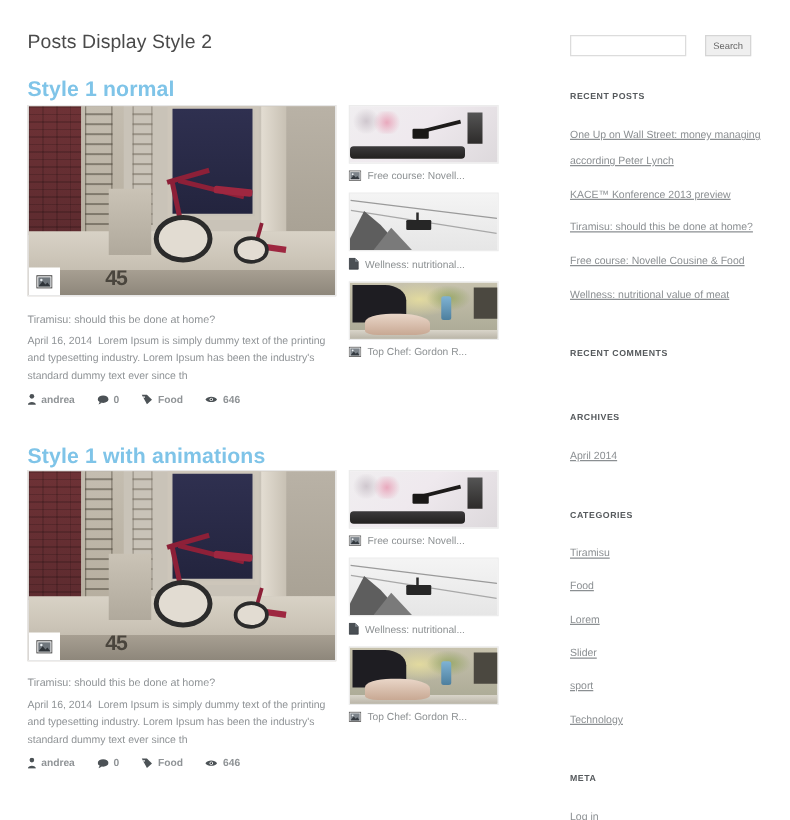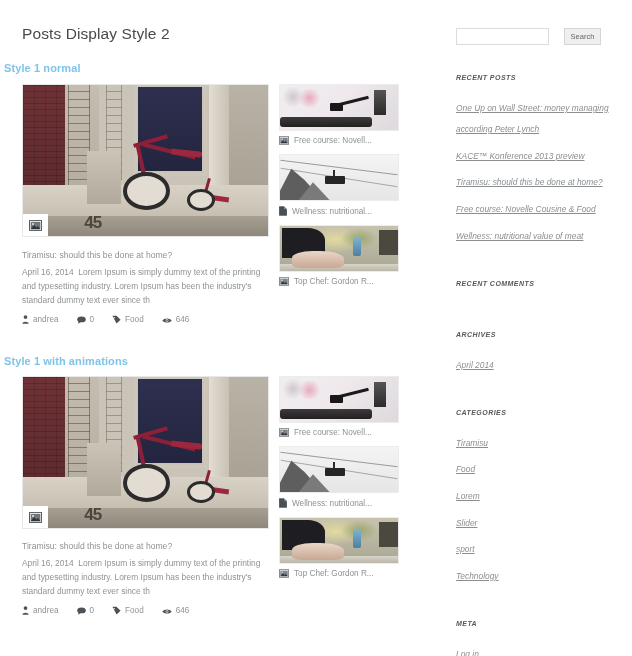--- a/index.html
+++ b/index.html
@@ -57,43 +57,43 @@
     cursor: pointer;
     padding: 0 4px;
   }
 
   
   .sidebar {
     position: absolute;
     left: 456px; top: 74px;
     width: 165px;
   }
-  .widget { margin-bottom: 6px; font-style: italic; }
+  .widget { margin-bottom: 6px; }
   .widget-title {
     font-size: 7px;
     font-weight: 700;
     letter-spacing: 0.45px;
     color: #55595c;
     text-transform: uppercase;
     margin: 0 0 14px 0;
   }
   .widget-list { list-style: none; margin: 0; padding: 0; }
   .widget-list li { margin: 0 0 5.5px 0; line-height: 1.32; }
   .widget-list a {
     font-size: 8.4px;
     color: #8b8f92;
     text-decoration: underline;
     text-underline-offset: 1px;
   }
   .widget-spacer-md { height: 30px; }
 
   .section-heading {
     position: absolute;
-    left: 4px;
-    font-size: 11px;
+    left: 22px;
+    font-size: 17px;
     font-weight: 700;
     color: #7fc4e8;
     letter-spacing: 0.1px;
   }
   .sec1-heading { top: 62px; }
   .sec2-heading { top: 355px; }
 
   .post-block { position: absolute; left: 22px; width: 410px; }
   .block1 { top: 84px; }
   .block2 { top: 376px; }
@@ -332,21 +332,21 @@
     font-size: 8.6px; color: #8f9396; margin: 0 0 6px 0; line-height: 1.2;
   }
   .post-excerpt {
     font-size: 8.4px; color: #8f9396; line-height: 1.62; margin: 0;
   }
   .post-meta {
     display: flex; align-items: center; gap: 4px;
     margin-top: 8px;
     font-size: 8.2px; color: #8f9396;
   }
-  .meta-item { display: flex; align-items: flex-end; gap: 4px; margin-right: 14px; }
+  .meta-item { display: flex; align-items: center; gap: 4px; margin-right: 14px; font-weight: bold; }
   .meta-icon { display: block; flex: 0 0 auto; }
 </style>
 </head>
 <body>
 
 <div class="page">
 
   <div class="page-title">Posts Display Style 2</div>
 
   <div class="search-widget">

